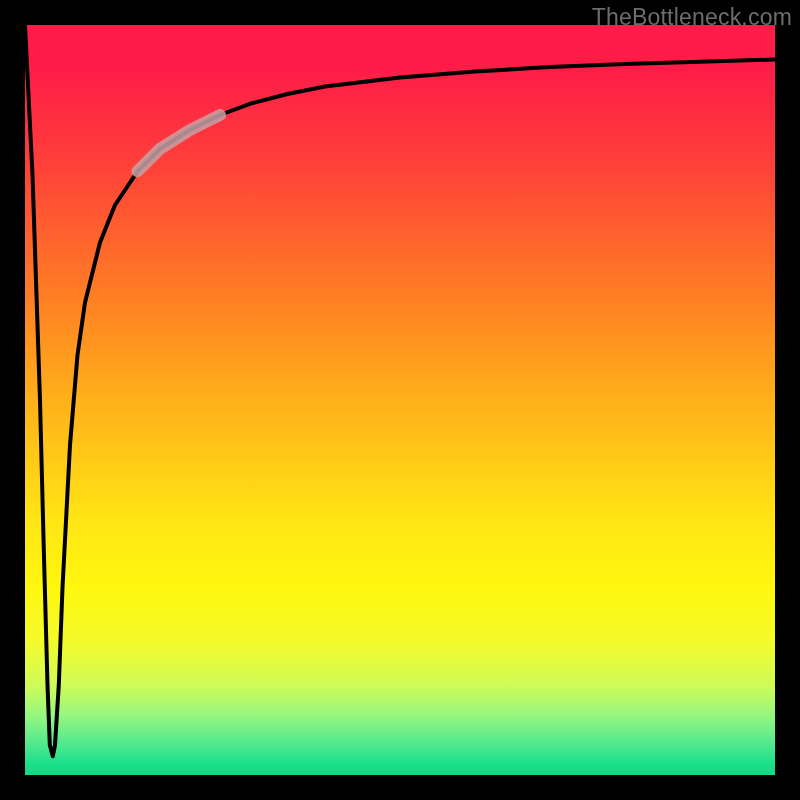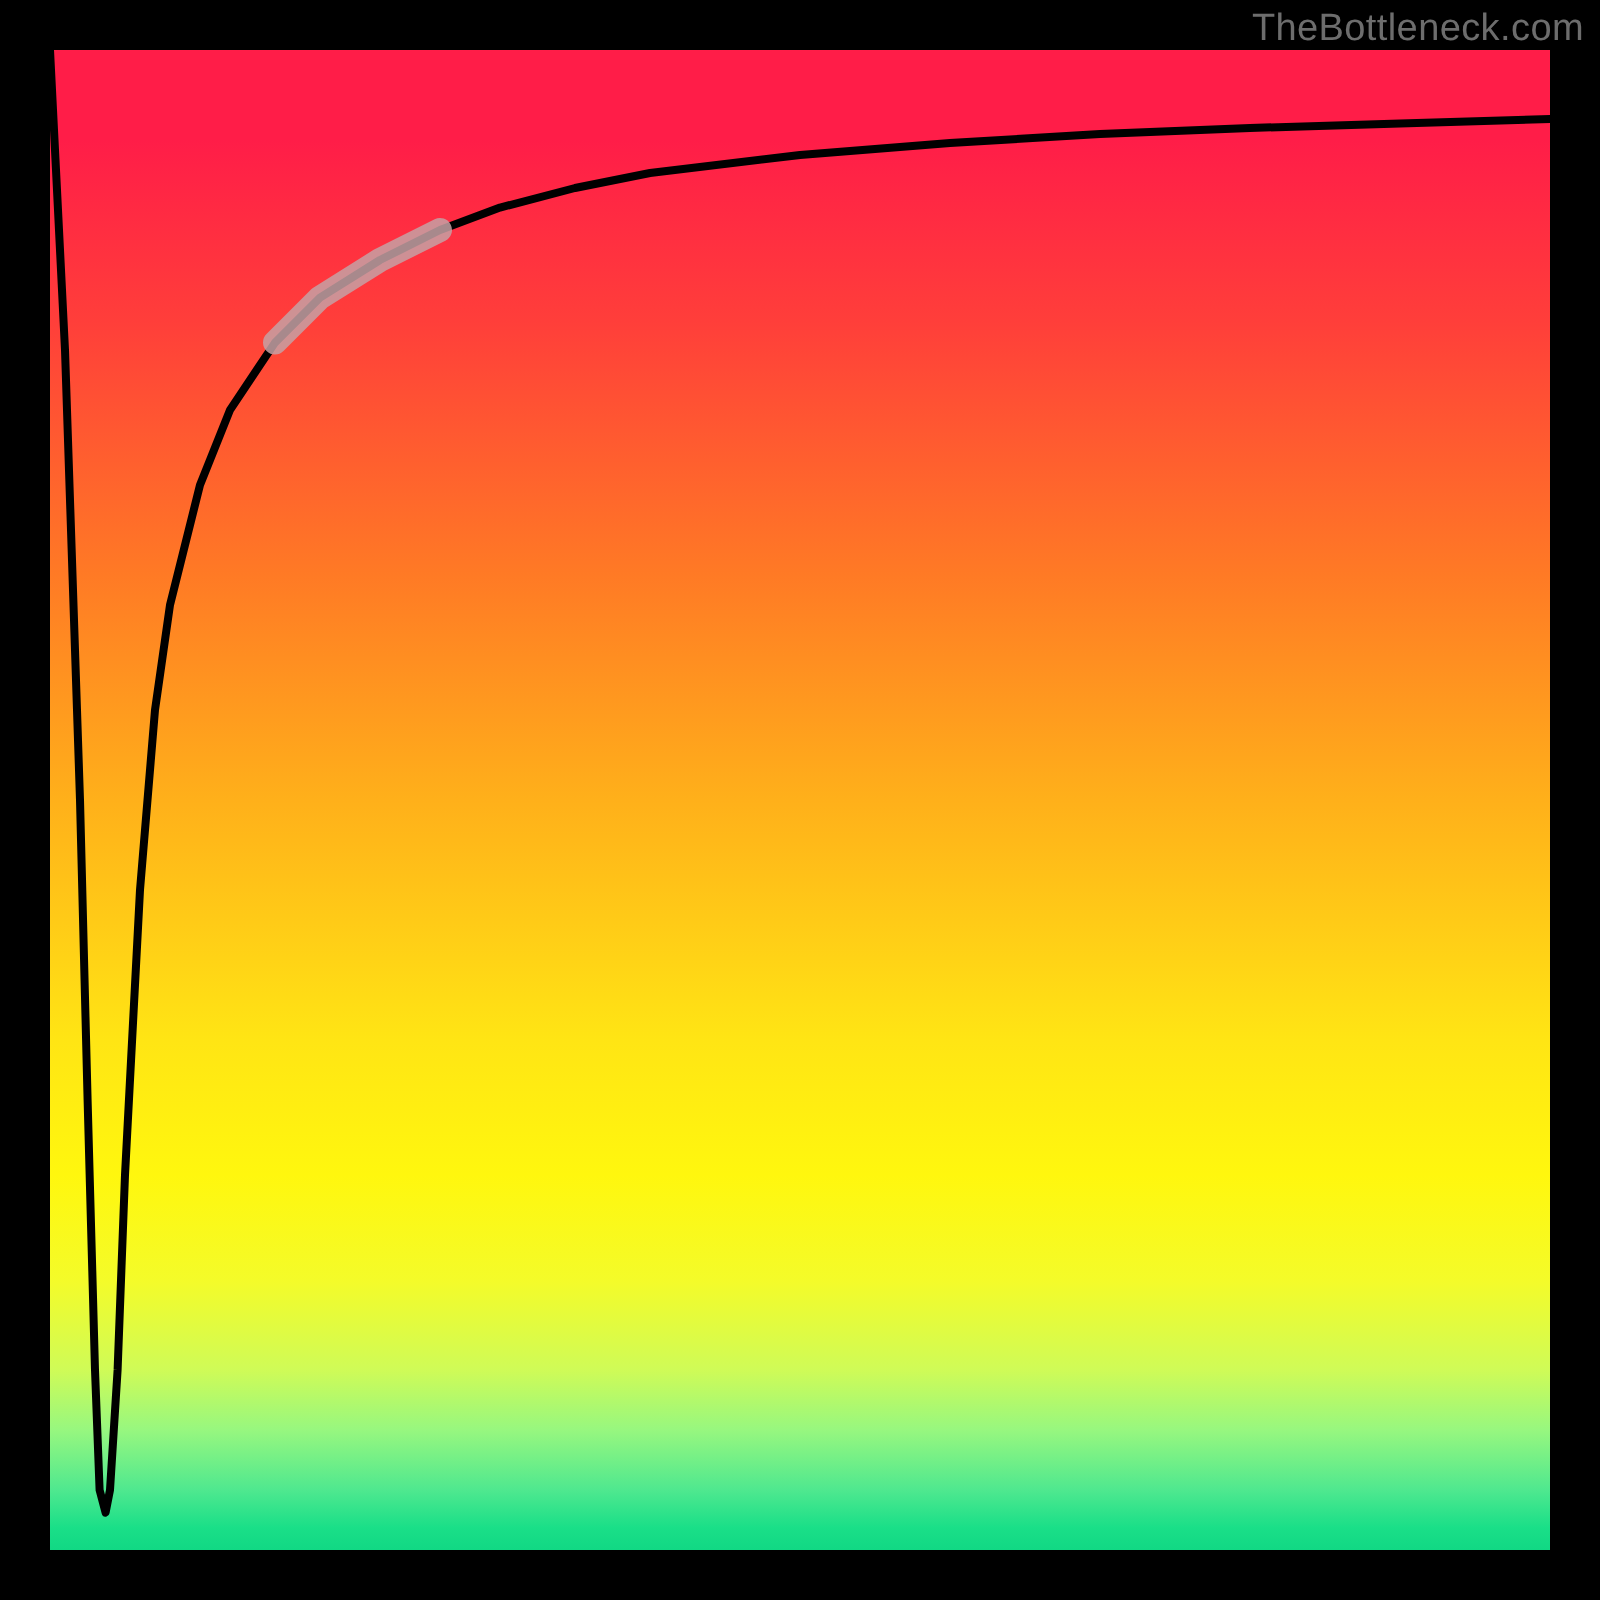--- a/index.html
+++ b/index.html
@@ -39,21 +39,21 @@
       #4fe88f 96%,
       #1adf88 98.5%,
       #11d884 100%
     );
   }
   .watermark {
     position: absolute;
     top: 4px;
     right: 8px;
     color: #6d6d6d;
-    font-size: 19px;
+    font-size: 23px;
     letter-spacing: 0.2px;
     font-weight: 500;
     user-select: none;
   }
   svg.curve {
     position: absolute;
     left: 0;
     top: 0;
     width: 750px;
     height: 750px;

